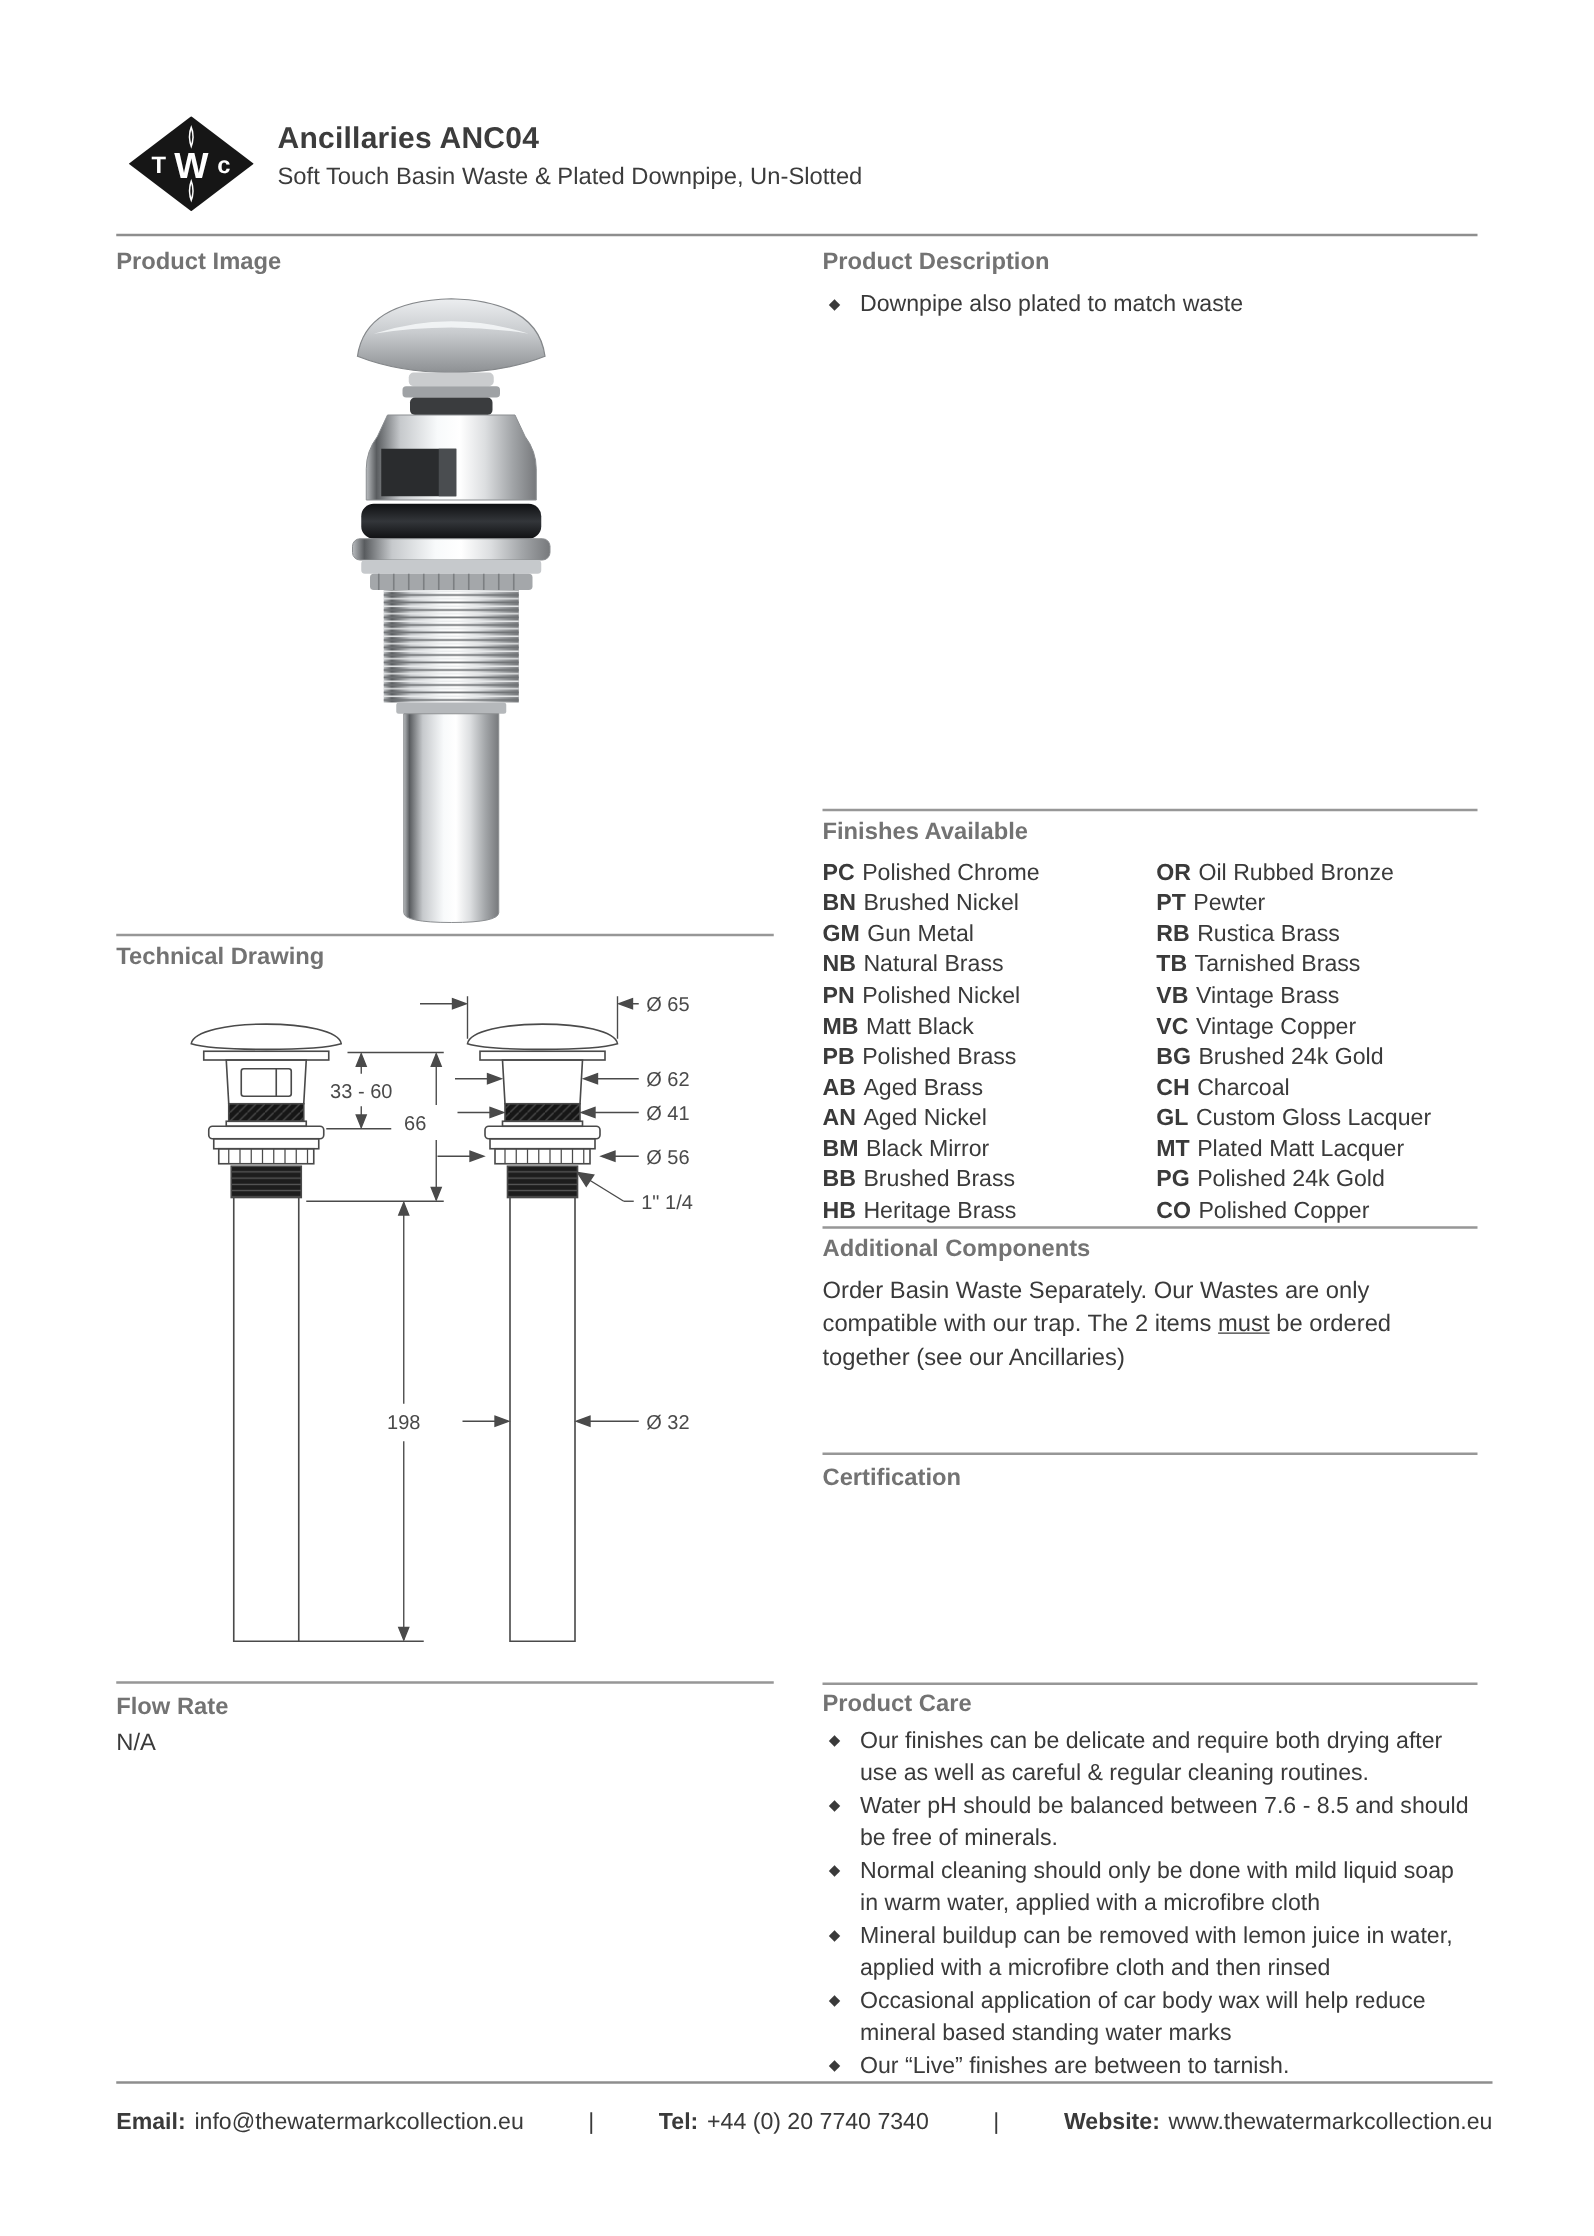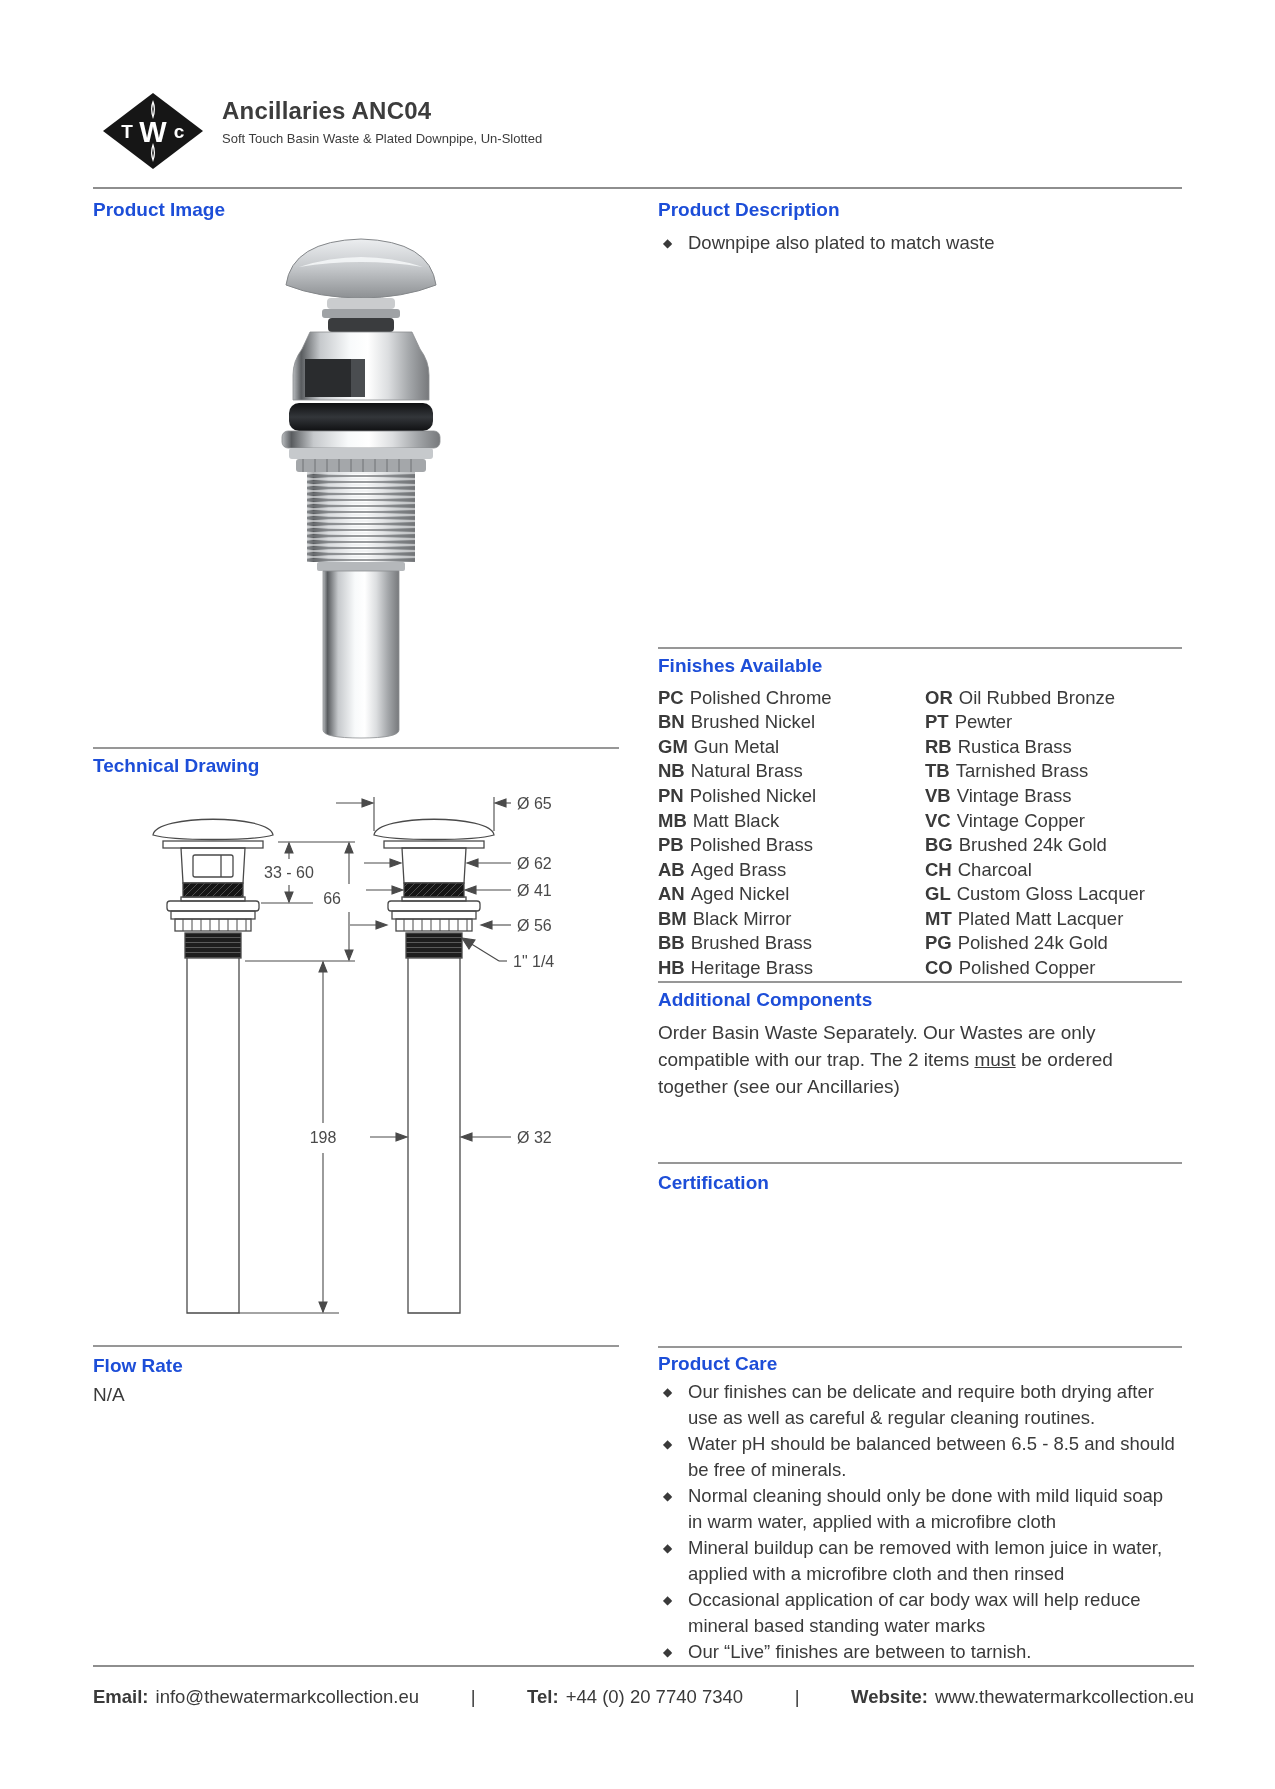--- a/index.html
+++ b/index.html
@@ -4,29 +4,29 @@
 <style>
   html,body{margin:0;padding:0;background:#ffffff;}
   .page{position:relative;width:1275px;height:1789px;background:#fff;
         font-family:"Liberation Sans", sans-serif;color:#3a3a3a;overflow:hidden;}
 
   
   .header{position:absolute;left:93px;right:93px;top:0;height:187px;border-bottom:2px solid #8e8e8e;}
   .logo{position:absolute;left:10px;top:93px;width:100px;height:76px;}
   .titles{position:absolute;left:129px;top:97px;}
   .doc-title{font-size:24px;font-weight:bold;color:#3c3c3c;letter-spacing:0.2px;}
-  .doc-subtitle{font-size:13px;margin-top:6px;color:#3c3c3c;}
+  .doc-subtitle{font-size:19px;margin-top:6px;color:#3c3c3c;}
 
   
   .columns{position:absolute;top:189px;left:93px;right:93px;bottom:124px;display:flex;gap:39px;}
   .col-left{width:526px;display:flex;flex-direction:column;}
   .col-right{flex:1;display:flex;flex-direction:column;}
   .section{box-sizing:border-box;}
   .rule-top{border-top:2px solid #979797;}
-  h2.sec-heading{margin:0;padding:8px 0 0 0;font-size:19px;font-weight:bold;color:#1d4ed8;}
+  h2.sec-heading{margin:0;padding:8px 0 0 0;font-size:19px;font-weight:bold;color:#737373;}
 
   
   .sec-product-image{height:558px;}
   .sec-technical-drawing{height:598px;}
   .sec-flow-rate{flex:1;}
   .flow-value{font-size:19px;margin-top:7px;}
 
   
   .sec-product-description{height:504px;}
   .sec-finishes{height:352px;}
@@ -333,21 +333,21 @@
 
       <div class="section sec-product-care rule-top">
         <h2 class="sec-heading" style="padding-top:5px">Product Care</h2>
         <ul class="bullet-list" style="margin-top:4px">
           <li class="bullet-item">
             <span class="bullet-marker">◆</span>
             <span>Our finishes can be delicate and require both drying after use as well as careful &amp; regular cleaning routines.</span>
           </li>
           <li class="bullet-item">
             <span class="bullet-marker">◆</span>
-            <span>Water pH should be balanced between 6.5 - 8.5 and should be free of minerals.</span>
+            <span>Water pH should be balanced between 7.6 - 8.5 and should be free of minerals.</span>
           </li>
           <li class="bullet-item">
             <span class="bullet-marker">◆</span>
             <span>Normal cleaning should only be done with mild liquid soap in warm water, applied with a microfibre cloth</span>
           </li>
           <li class="bullet-item">
             <span class="bullet-marker">◆</span>
             <span>Mineral buildup can be removed with lemon juice in water, applied with a microfibre cloth and then rinsed</span>
           </li>
           <li class="bullet-item">

